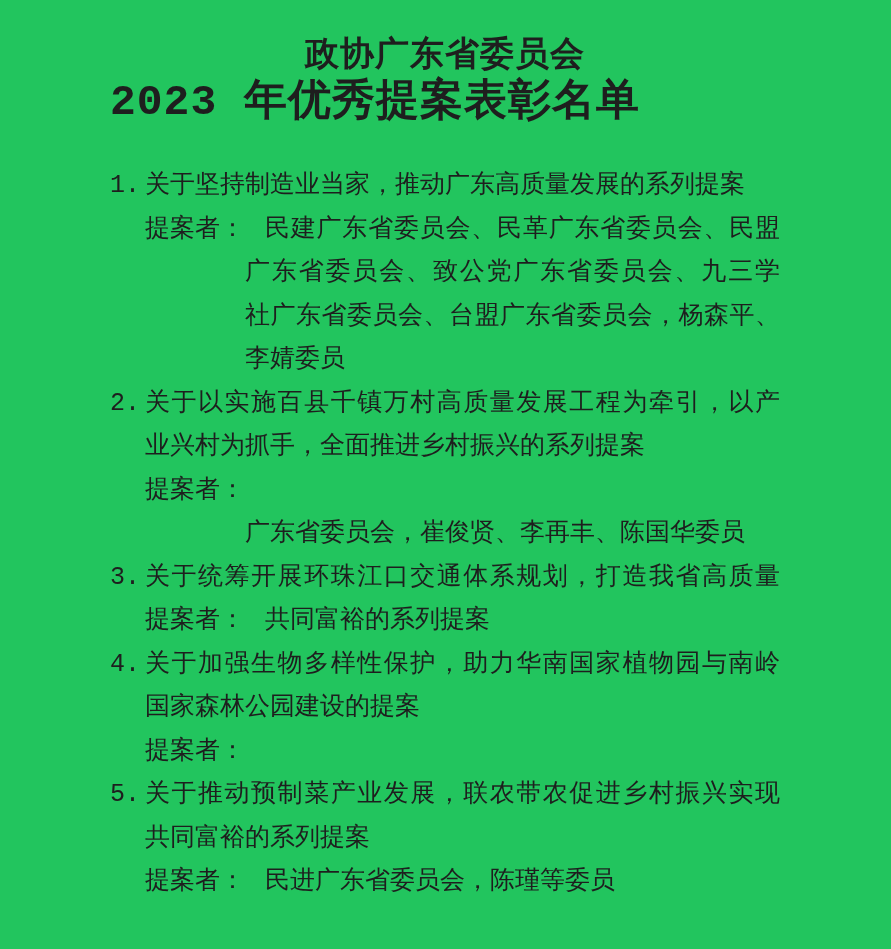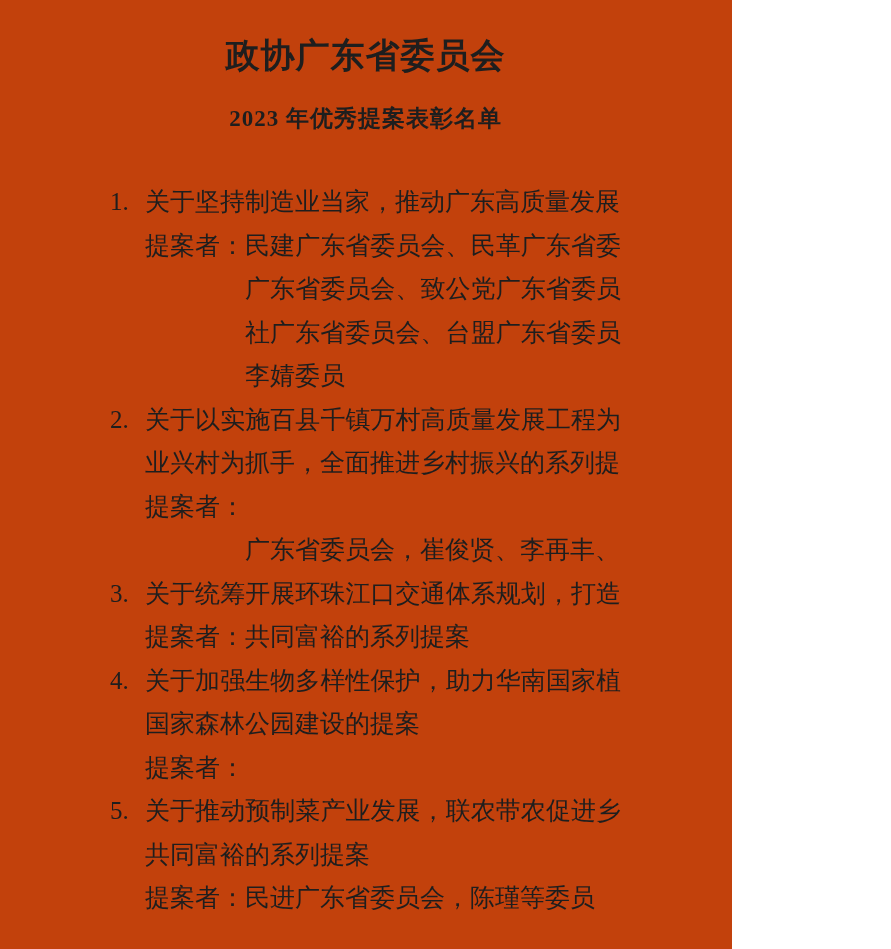--- a/index.html
+++ b/index.html
@@ -2,41 +2,40 @@
 <html><head>
 <meta charset="utf-8">
 <style>
   html, body {
     margin: 0;
     padding: 0;
     background: #ffffff;
   }
   .page {
     position: relative;
-    width: 732px;
+    width: 891px;
     height: 949px;
-    background: #c2410c;
+    background: #22c55e;
     color: #1e1e1e;
-    font-family: Liberation Serif, serif;
+    font-family: Liberation Mono, monospace;
     box-sizing: border-box;
     padding: 38px 111px 0 110px;
     overflow: hidden;
   }
   .doc-title {
     margin: 0;
     text-align: center;
     font-size: 34px;
     line-height: 36px;
     font-weight: bold;
     letter-spacing: 1px;
   }
   .doc-subtitle {
-    margin: 28px 0 0 0;
-    text-align: center;
-    font-size: 23px;
+    margin: 12px 0 0 0;
+    font-size: 43px;
     line-height: 34px;
     font-weight: bold;
     letter-spacing: 1px;
   }
   .list {
     margin-top: 44px;
     font-size: 25px;
   }
   .row {
     display: flex;
@@ -52,21 +51,21 @@
   }
   .fill {
     flex: 1 1 auto;
     min-width: 0;
   }
   
   .j {
     text-align: justify;
     text-align-last: justify;
   }
-  .indent1 { padding-left: 35px; }
+  .indent1 { padding-left: 35px; gap: 20px; }
   .indent2 { padding-left: 135px; }
 </style>
 </head>
 <body>
 
 <div class="page">
 
   <h1 class="doc-title">政协广东省委员会</h1>
   <h2 class="doc-subtitle">2023 年优秀提案表彰名单</h2>
 

